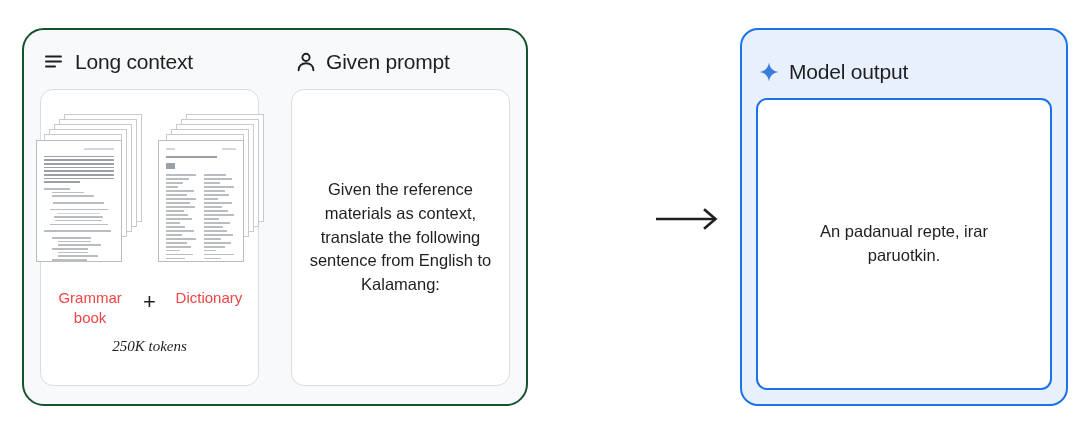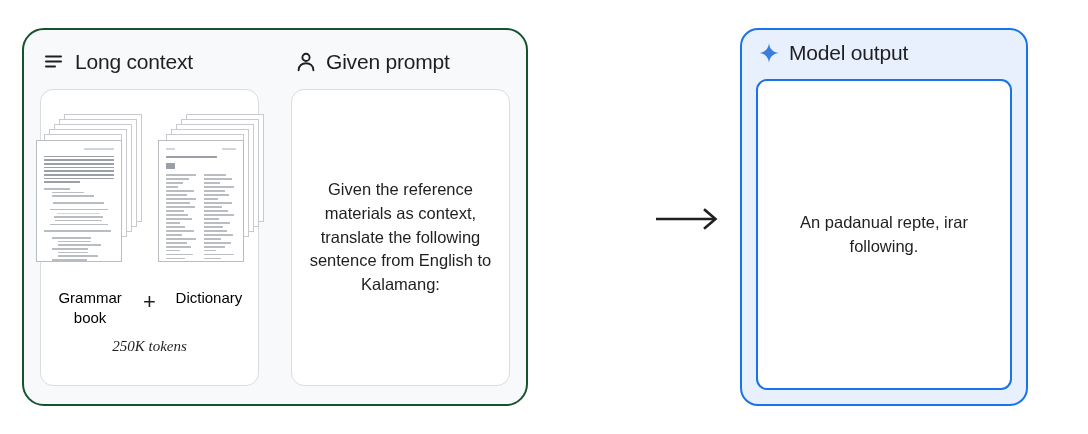--- a/index.html
+++ b/index.html
@@ -153,21 +153,21 @@
     display: flex;
     flex-direction: row;
     align-items: flex-start;
     justify-content: center;
     gap: 10px;
     margin-top: 12px;
     flex: 0 0 auto;
   }
   .doc-label {
     font-size: 15px;
-    color: #000000;
+    color: #ef4444;
     line-height: 1.35;
     text-align: center;
     width: 86px;
   }
   #plus-sign {
     font-size: 22px;
     color: #1f1f1f;
     line-height: 1;
     padding-top: 3px;
     font-weight: 400;
@@ -207,29 +207,29 @@
     top: 208px;
     width: 70px;
     height: 22px;
   }
 
   
   #output-container {
     position: absolute;
     left: 740px;
     top: 28px;
-    width: 288px;
+    width: 328px;
     height: 378px;
     box-sizing: border-box;
     background: #e8f0fe;
     border: 2px solid #1a73e8;
     border-radius: 18px;
     display: flex;
     flex-direction: column;
-    padding: 5px 14px 14px 14px;
+    padding: 24px 14px 14px 14px;
   }
   #output-container .panel-header { padding-left: 2px; }
   #output-card {
     flex: 1 1 auto;
     margin-top: 8px;
     background: #ffffff;
     border: 2px solid #1a73e8;
     border-radius: 11px;
     box-sizing: border-box;
     display: flex;
@@ -434,15 +434,15 @@
     <span class="panel-icon">
       <svg width="20" height="20" viewBox="0 0 20 20" aria-hidden="true">
         <path d="M10 0.5 C10.9 6.1 13.9 9.1 19.5 10 C13.9 10.9 10.9 13.9 10 19.5
                  C9.1 13.9 6.1 10.9 0.5 10 C6.1 9.1 9.1 6.1 10 0.5 Z" fill="#3b7ddd"></path>
       </svg>
     </span>
     <span class="panel-title">Model output</span>
   </div>
 
   <div id="output-card">
-    <div id="output-text">An padanual repte, irar following.</div>
+    <div id="output-text">An padanual repte, irar paruotkin.</div>
   </div>
 </div>
 
 </body></html>

